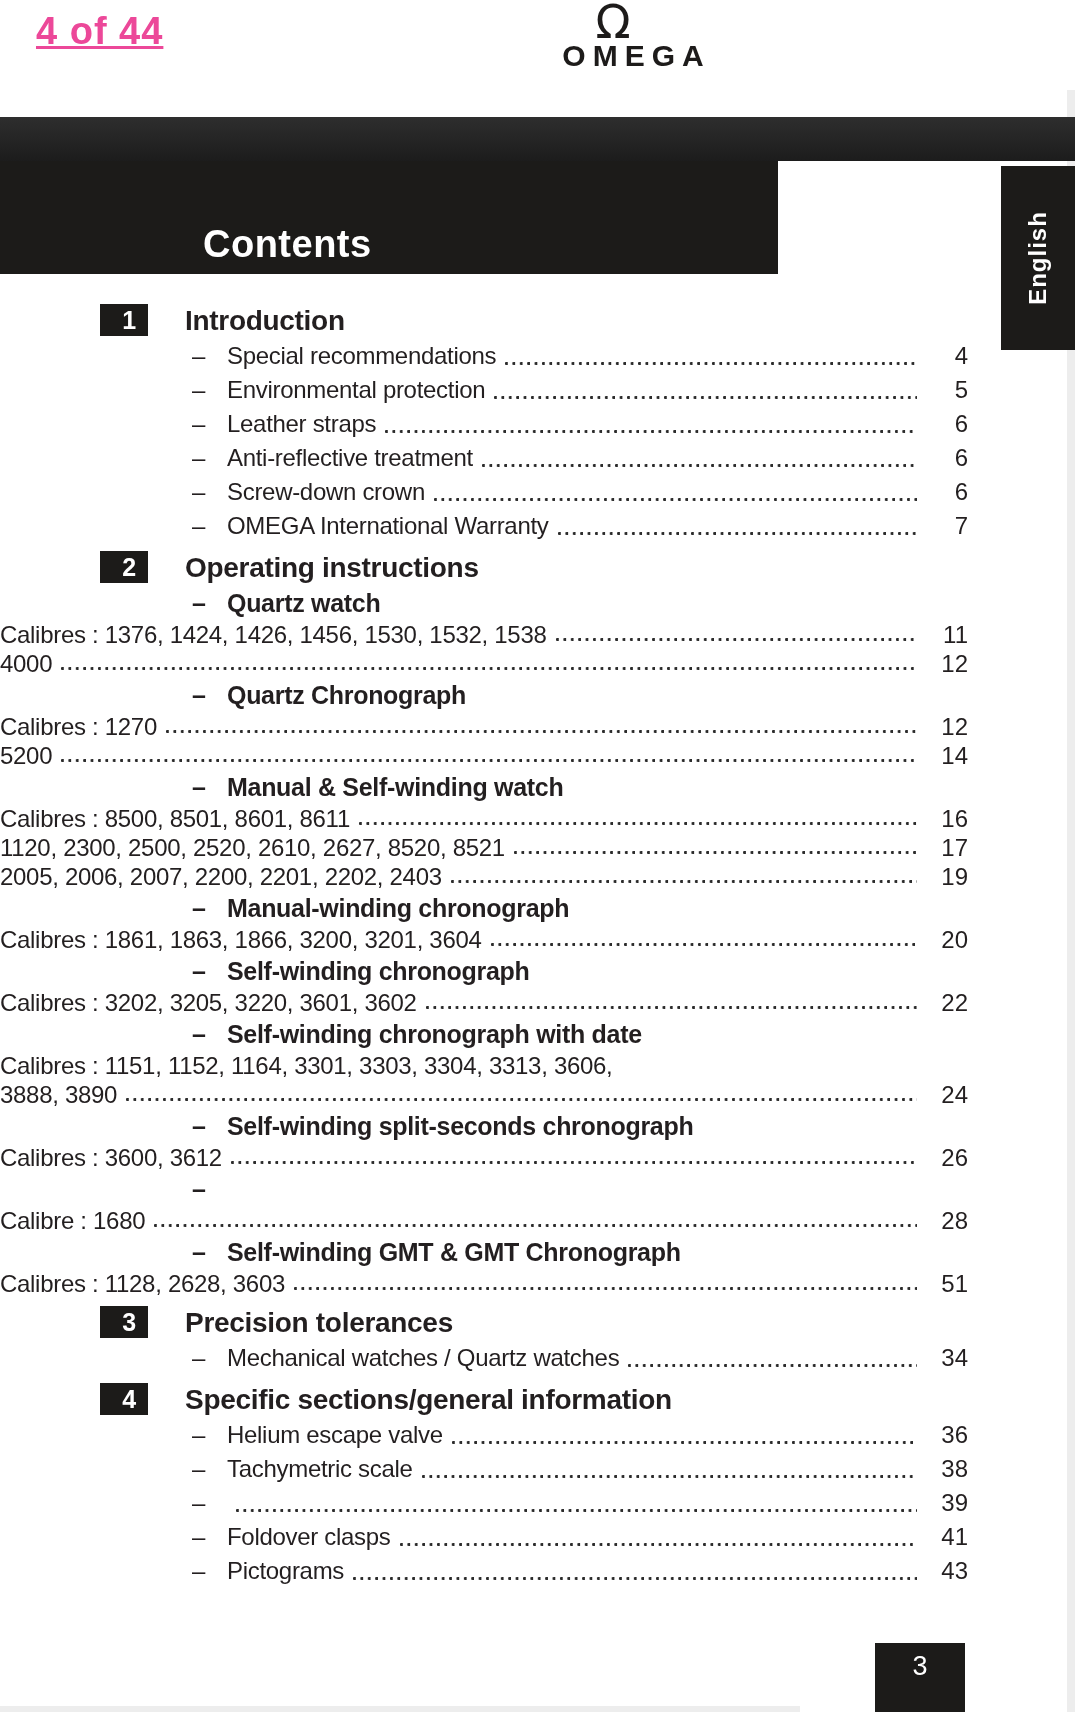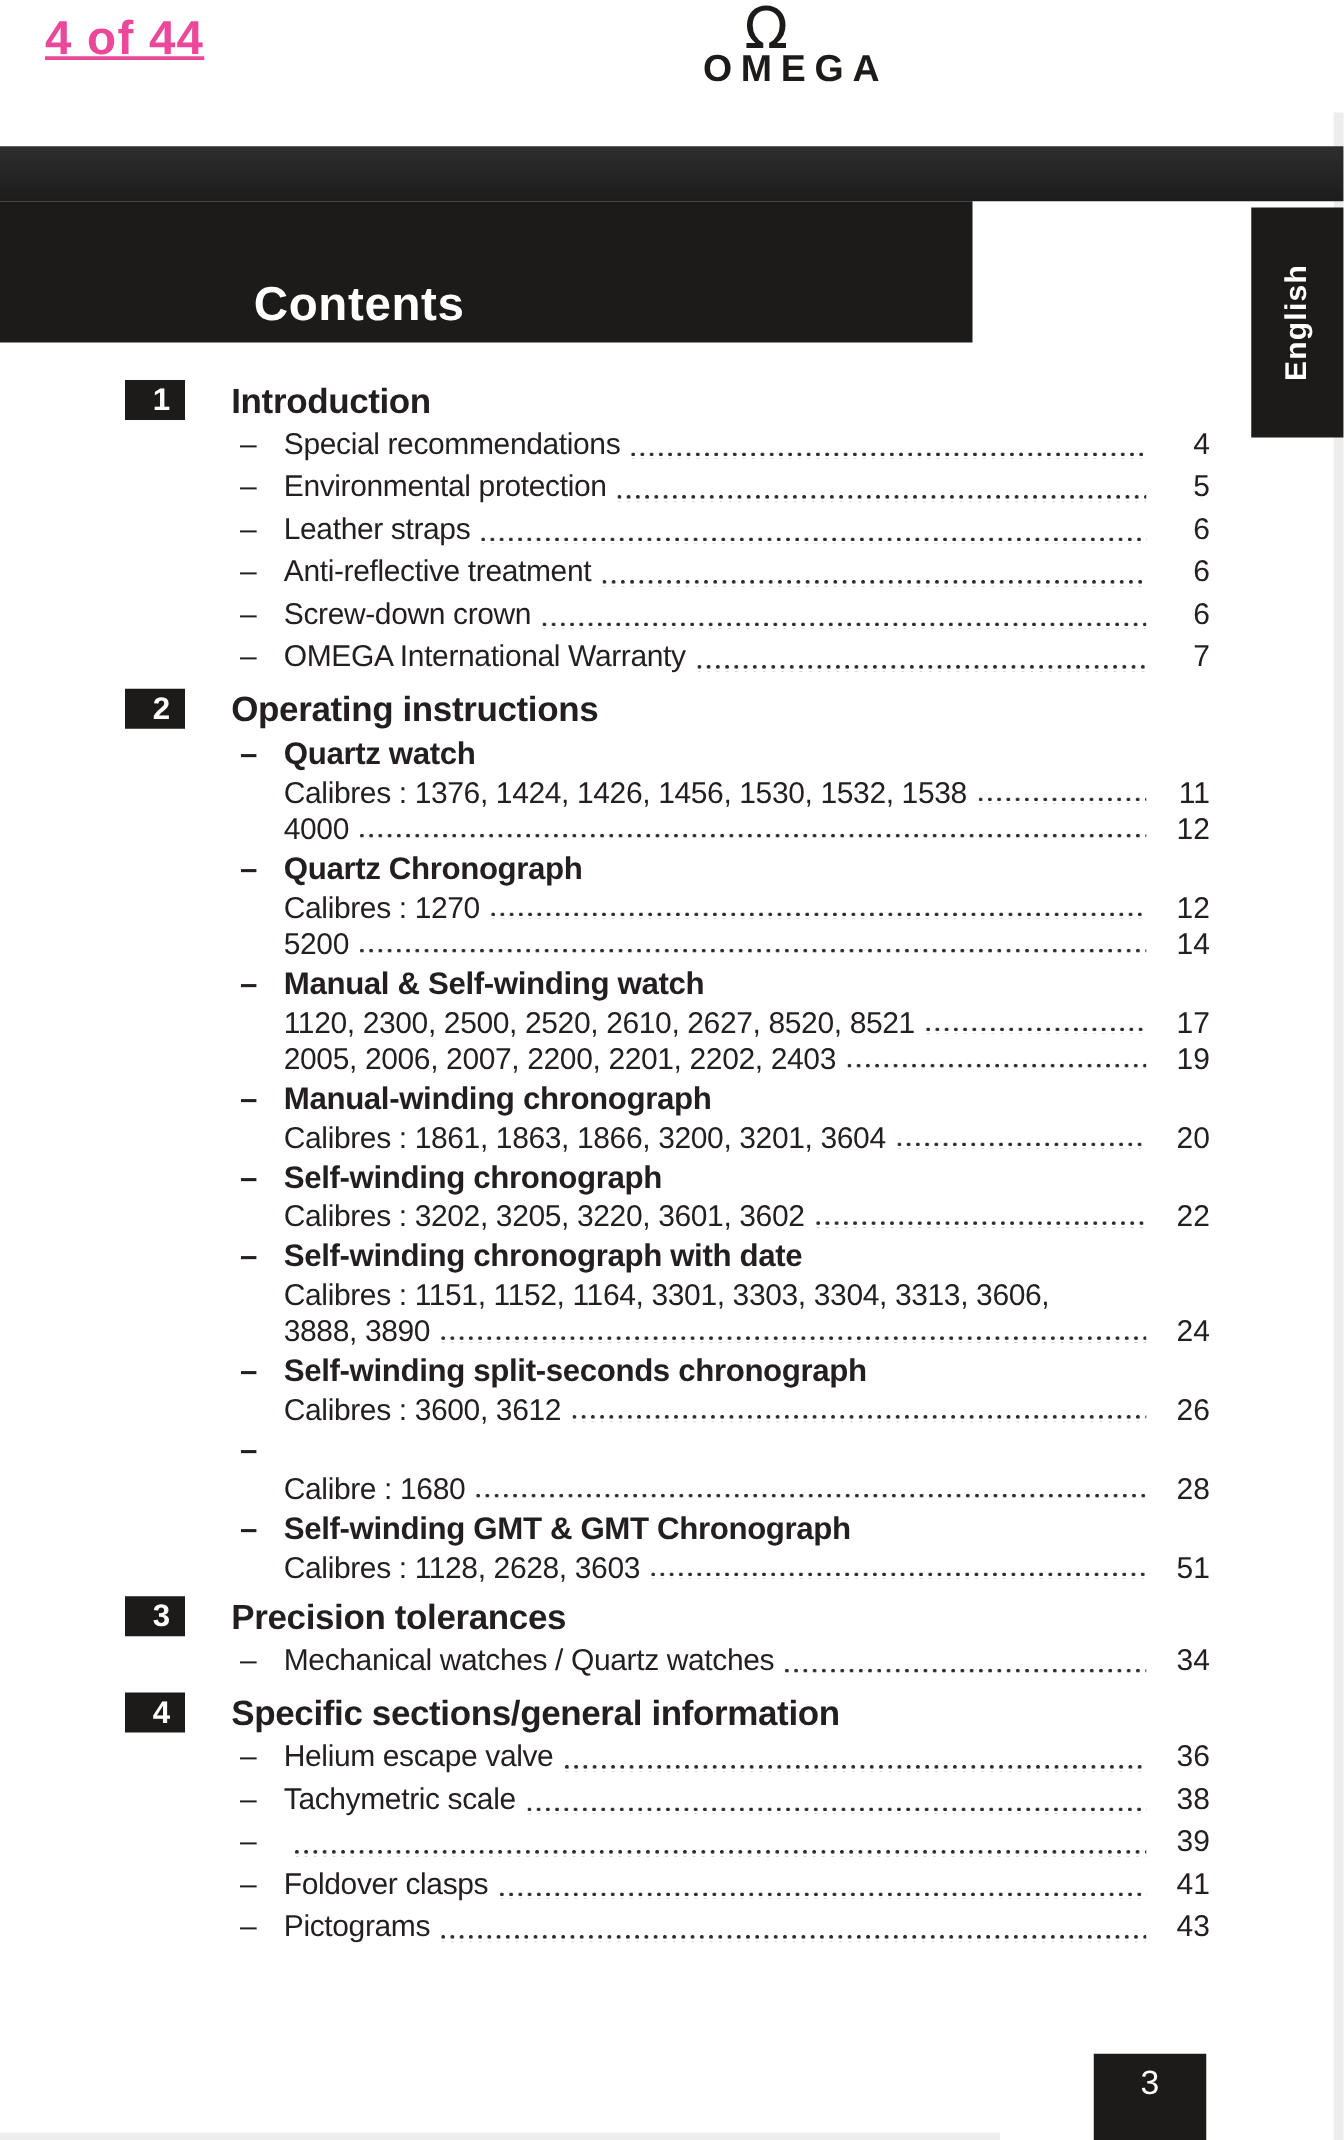--- a/index.html
+++ b/index.html
@@ -30,21 +30,21 @@
   .row{position:relative;padding-right:158px;letter-spacing:-0.3px;}
   .row .num{position:absolute;right:107px;top:0;font-size:24px;font-weight:400;line-height:inherit;letter-spacing:0;}
   .sec{height:37px;line-height:37px;padding-left:185px;font-size:28px;font-weight:700;}
   .sec.mt{margin-top:6px;}
   .badge{position:absolute;left:100px;top:2px;width:48px;height:32px;background:#1c1b19;
          color:#fff;font-size:25px;font-weight:700;line-height:32px;text-align:center;
          padding-left:10px;box-sizing:border-box;}
   .item{height:34px;line-height:34px;padding-left:227px;font-size:24px;display:flex;}
   .item.bold{font-weight:700;font-size:25px;}
   .item .dash{position:absolute;left:192px;}
-  .cal{height:29px;line-height:29px;padding-left:227px;font-size:24px;display:flex;}
+  .cal{height:29px;line-height:29px;font-size:24px;display:flex;}
   .cal.cont{}
   .label{white-space:nowrap;}
   .leader{flex:1;align-self:flex-end;height:5px;margin:0 0 6px 9px;
           background-image:radial-gradient(circle at 1.5px 1.5px,#2b2b2b 1.35px,transparent 1.7px);
           background-size:7.4px 5px;background-repeat:repeat-x;}
 
   .page-num-box{position:absolute;left:875px;top:1643px;width:90px;height:69px;background:#1c1b19;
                 color:#fff;font-size:27px;font-weight:400;text-align:center;padding-top:8px;
                 box-sizing:border-box;}
 </style>
@@ -136,20 +136,25 @@
       </div>
       <div class="row cal cont">
         <span class="label">5200</span>
         <span class="leader"></span>
         <span class="num">14</span>
       </div>
       <div class="row item bold">
         <span class="dash">–</span>
         <span class="label">Manual &amp; Self-winding watch</span>
       </div>
+      <div class="row cal">
+        <span class="label">Calibres : 8500, 8501, 8601, 8611</span>
+        <span class="leader"></span>
+        <span class="num">16</span>
+      </div>
       <div class="row cal cont">
         <span class="label">1120, 2300, 2500, 2520, 2610, 2627, 8520, 8521</span>
         <span class="leader"></span>
         <span class="num">17</span>
       </div>
       <div class="row cal cont">
         <span class="label">2005, 2006, 2007, 2200, 2201, 2202, 2403</span>
         <span class="leader"></span>
         <span class="num">19</span>
       </div>

